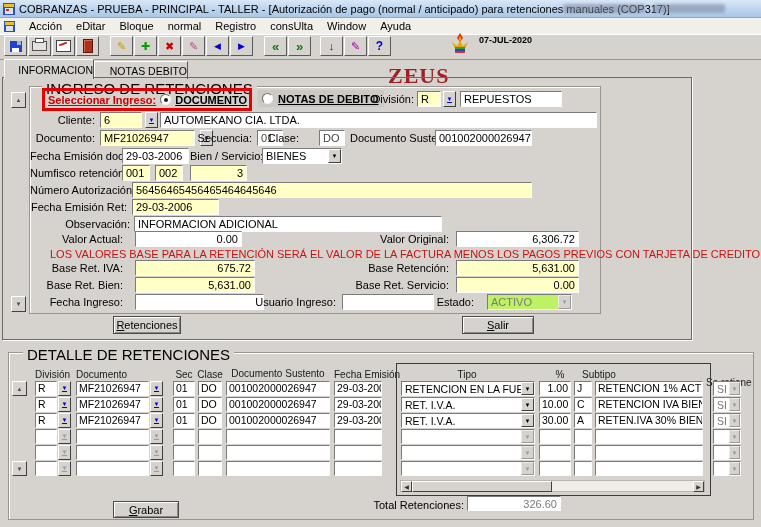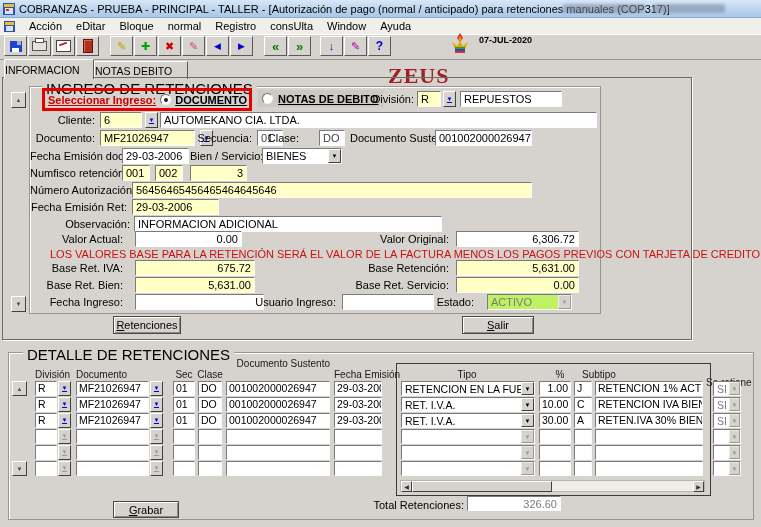--- a/index.html
+++ b/index.html
@@ -30,21 +30,21 @@
   .ic-printer::before{content:"";position:absolute;left:2px;top:-4px;width:7px;height:3px;background:#fff;border:1px solid #555;}
   .ic-screen{width:13px;height:10px;background:#fff;border:1px solid #444;position:relative;}
   .ic-screen::after{content:"";position:absolute;left:2px;top:2px;width:8px;height:2px;background:#c02020;transform:rotate(-20deg);}
   .ic-door{width:8px;height:12px;background:#b03020;border:1px solid #5a1408;box-shadow:inset 1px 1px 0 #d86a50;}
   
   .zeus{position:absolute;left:388px;top:33px;font-family:"Liberation Serif",serif;font-weight:600;
         font-size:22px;line-height:22px;color:#9e2024;letter-spacing:1px;margin-top:32px;}
   .hdate{position:absolute;left:479px;top:35px;font-size:9px;font-weight:bold;}
   
   .tab{position:absolute;background:#d6d3ce;border:1px solid #5a5a5a;border-bottom:none;
-    border-top-color:#fff;border-left-color:#fff;display:flex;align-items:center;justify-content:flex-start;
+    border-top-color:#fff;border-left-color:#fff;display:flex;align-items:center;justify-content:flex-end;
     font-size:10.5px;cursor:default;}
   
   .panel{position:absolute;border:1px solid #6e6b66;box-shadow:1px 1px 0 #fff;}
   .gbox{position:absolute;border:1px solid #99958e;box-shadow:inset 1px 1px 0 #fff;}
   .leg{position:absolute;top:-7px;background:#d6d3ce;padding:0 4px;font-size:15px;white-space:nowrap;}
   
   .lbl{position:absolute;height:14px;line-height:14px;text-align:right;white-space:nowrap;}
   .fld{position:absolute;box-sizing:border-box;height:16px;font-size:11px;line-height:14px;padding:0 3px;
     background:#fff;border:1px solid;border-color:#7b7b7b #fcfcfc #fcfcfc #7b7b7b;white-space:nowrap;overflow:hidden;}
   .yl{background:#ffffc6;}
@@ -283,21 +283,21 @@
       </div>
   </div>
 
   <div class="gbox" style="left:8px;top:352px;width:744px;height:166px">
     <span class="leg" style="left:14px">DETALLE DE RETENCIONES</span>
 
     <span class="dh" style="left:26px;top:17px">División</span>
     <span class="dh" style="left:67px;top:17px">Documento</span>
     <span class="dh" style="left:164px;top:17px;width:22px;text-align:center">Sec</span>
     <span class="dh" style="left:187px;top:17px;width:28px;text-align:center">Clase</span>
-    <span class="dh" style="left:217px;top:6px;width:104px;text-align:right">Documento Sustento</span>
+    <span class="dh" style="left:217px;top:16px;width:104px;text-align:center">Documento Sustento</span>
     <span class="dh" style="left:325px;top:17px;width:48px;text-align:center">Fecha Emisión</span>
     <span class="dh" style="left:697px;top:25px;width:44px;">Se retiene</span>
 
     <div class="sbtn" style="left:3px;top:28px;height:15px">▲</div>
     <div class="sbtn" style="left:3px;top:108px;height:15px">▼</div>
 
     <div>
       <div class="dfld yl" style="left:26px;top:28px;width:22px">R</div>
       <div class="lov" style="left:49px;top:28px;height:15px">
           <i>▼</i>

